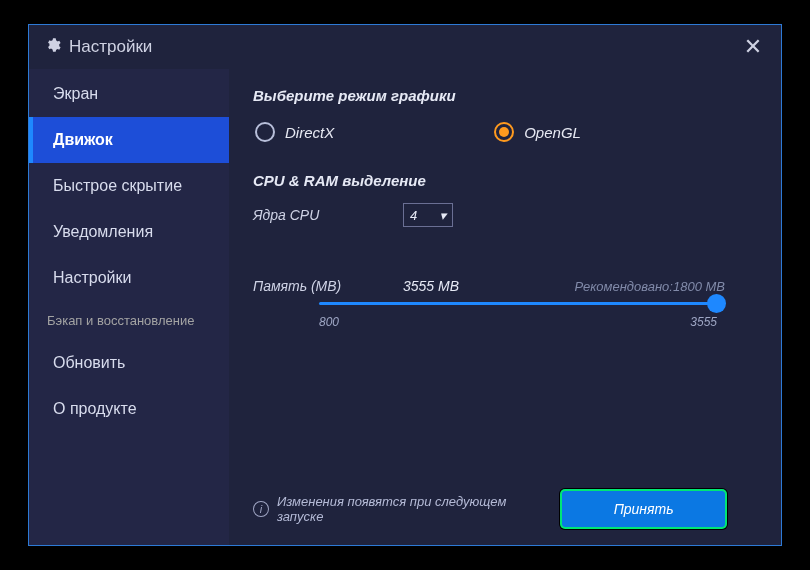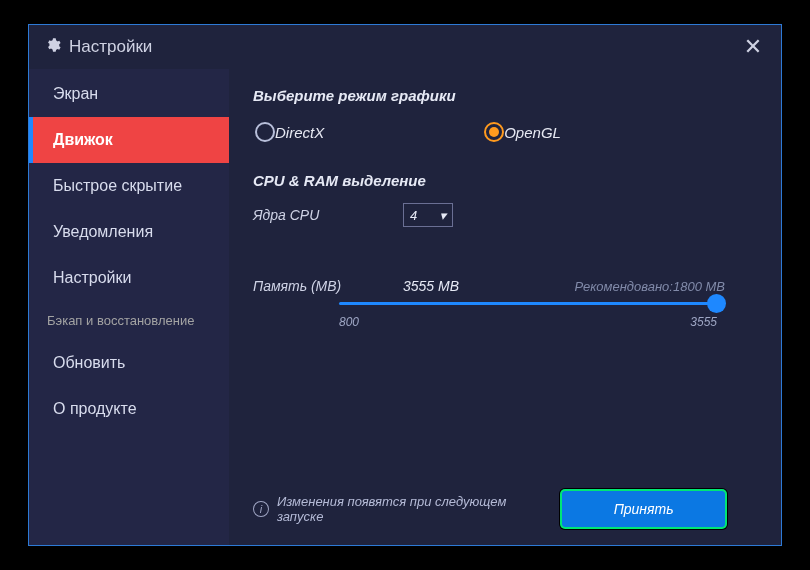--- a/index.html
+++ b/index.html
@@ -14,45 +14,45 @@
   }
   .titlebar-left { display: flex; align-items: center; gap: 8px; }
   .title-text { font-size: 17px; }
   .close-btn { color: #cfd2e3; font-size: 22px; cursor: pointer; width: 24px; height: 24px; display:flex;align-items:center;justify-content:center; }
   .body { flex: 1; display: flex; min-height: 0; }
   .sidebar { width: 200px; background: #232646; display: flex; flex-direction: column; padding-top: 2px; }
   .sidebar-item {
     padding: 14px 24px; color: #d8dced; font-size: 16px; cursor: pointer; position: relative;
   }
   .sidebar-item.small { font-size: 13px; color: #a3a3a3; padding: 12px 18px; }
-  .sidebar-item.active { background: #ef4444; color: #ffffff; font-weight:600; }
+  .sidebar-item.active { background: #1d4ed8; color: #ffffff; font-weight:600; }
   .sidebar-item.active::before {
     content: ""; position: absolute; left: 0; top: 0; bottom: 0; width: 4px; background: #1e88ff;
   }
   .content { flex: 1; padding: 18px 56px 0 24px; color: #cfd3e6; display:flex; flex-direction:column;font-style:italic; }
   .section-title { font-size: 15px; font-weight: 600; color: #e6e9f5; margin-bottom: 18px; }
   .radio-row { display: flex; gap: 160px; margin-bottom: 30px; padding-left: 2px; }
-  .radio-opt { display: flex; align-items: center; cursor: pointer; font-size: 15px; color:#e7e9f3; }
+  .radio-opt { display: flex; align-items: center; gap: 10px; cursor: pointer; font-size: 15px; color:#e7e9f3; }
   .radio-circle {
     width: 20px; height: 20px; border: 2px solid #b8bfda; border-radius: 50%;
     display: inline-flex; align-items: center; justify-content: center;
   }
   .radio-circle.sel { border-color: #ff9a1e; }
   .radio-dot { width: 10px; height: 10px; background: #ff9a1e; border-radius: 50%; }
   .sub-title { font-size: 15px; font-weight: 600; color: #e6e9f5; margin-bottom: 14px; }
   .row { display: flex; align-items: center; margin-bottom: 10px; }
   .row-label { width: 150px; font-size: 14px; color: #cfd3e6; }
   .select-box {
     width: 50px; height: 24px; border: 1px solid #6a6f94; color: #e6e9f5; font-size: 13px;
     display: flex; align-items: center; justify-content: space-between; padding: 0 6px; cursor: pointer;
   }
   .row2 { display: flex; align-items: center; margin-top: 41px; }
   .val-col { width: 150px; font-size: 14px; color: #e6e9f5; font-weight:500; }
   .reco { margin-left: auto; font-size: 13px; color: #818aa9; }
-  .slider-wrap { margin-left: 86px; margin-top: 8px; position: relative; padding-right: 8px; }
+  .slider-wrap { margin-left: 66px; margin-top: 8px; position: relative; padding-right: 8px; }
   .slider-track {
     height: 3px; background: #1e88ff; border-radius: 2px; position: relative;
   }
   .slider-thumb {
     position: absolute; right: -9px; top: -8px; width: 19px; height: 19px; border-radius: 50%;
     background: #1e88ff; cursor: pointer;
   }
   .slider-labels { display: flex; justify-content: space-between; font-size: 12px; color: #9ea6c4; margin-top: 10px; }
   .footer {
     margin-top: auto; display: flex; align-items: center; padding: 12px 0 18px 0; gap: 8px;

